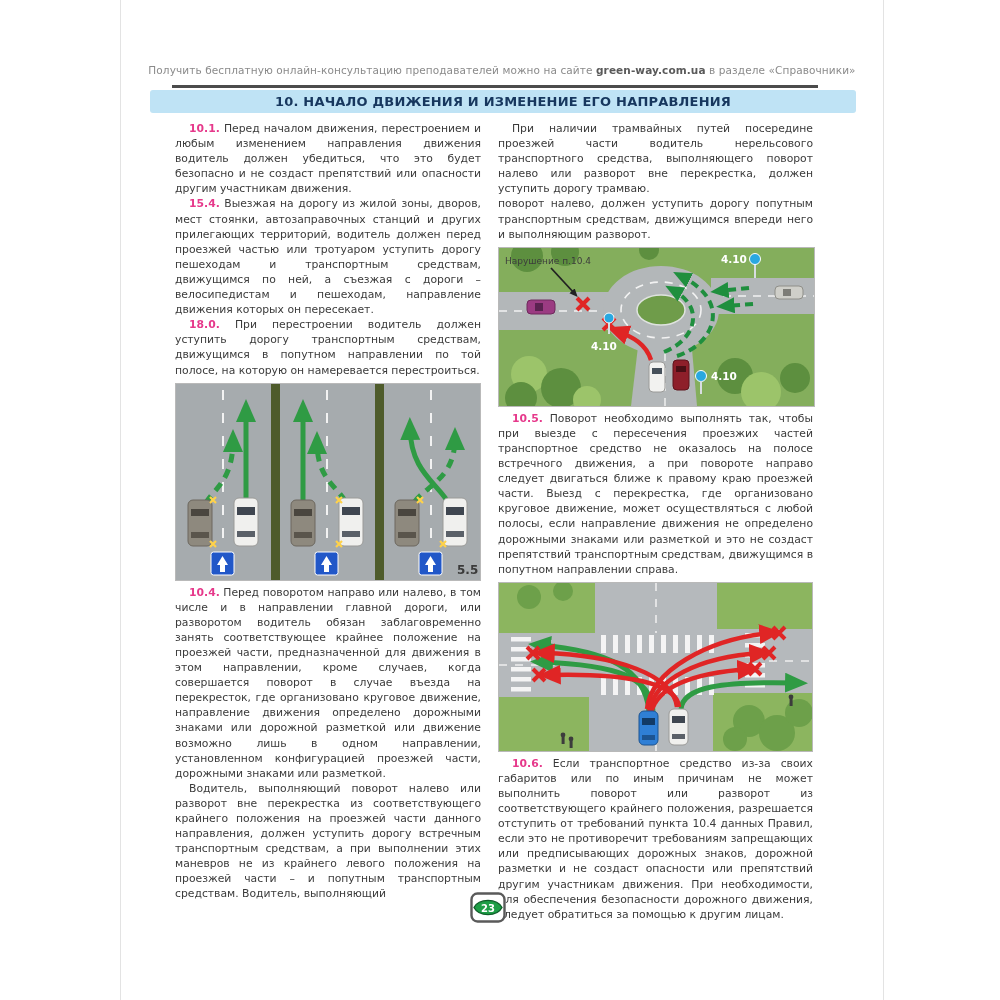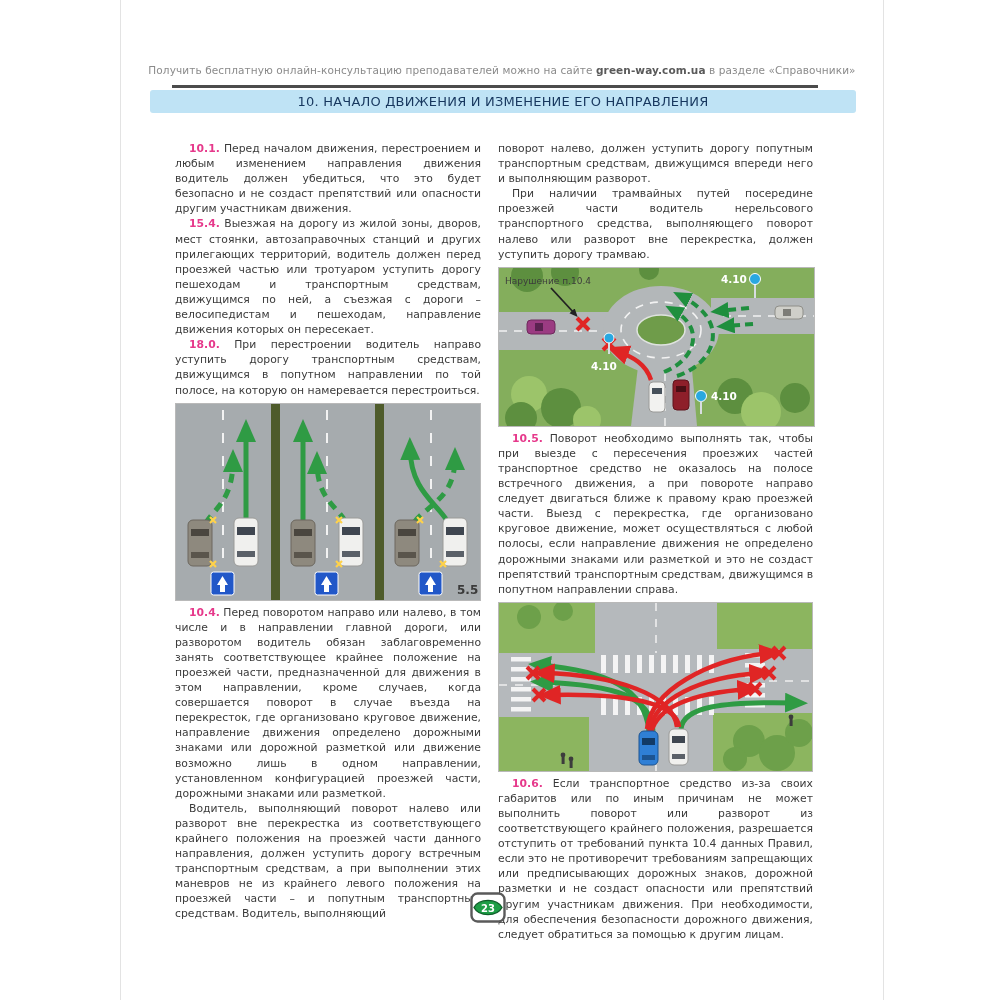--- a/index.html
+++ b/index.html
@@ -7,22 +7,22 @@
         font-family:"DejaVu Sans","Liberation Sans",sans-serif;color:#3a3a3a;}
   .edge{position:absolute;top:0;bottom:0;width:1px;background:#e3e3e3;}
   .edge.left{left:120px;}
   .edge.right{left:883px;}
   .header-line{position:absolute;top:64px;left:120px;width:764px;text-align:center;
         font-size:10.5px;color:#8a8a8a;letter-spacing:.1px;}
   .header-line b{color:#5a5a5a;}
   .header-rule{position:absolute;top:85px;left:172px;width:646px;height:2.5px;background:#4c4c4c;}
   .title-bar{position:absolute;top:90px;left:150px;width:706px;height:23px;background:#bfe3f5;
         border-radius:3px;display:flex;align-items:center;justify-content:center;}
-  .title-bar span{font-size:13px;font-weight:normal;color:#17375e;letter-spacing:.2px;}
-  .col{position:absolute;top:121px;font-size:10.8px;line-height:15.1px;text-align:justify;margin-top:20px;}
+  .title-bar span{font-size:13px;font-weight:bold;color:#17375e;letter-spacing:.2px;}
+  .col{position:absolute;top:121px;font-size:10.8px;line-height:15.1px;text-align:justify;}
   .col-left{left:175px;width:306px;}
   .col-right{left:498px;width:315px;}
   .para{margin:0;text-indent:14px;}
   .para.noindent{text-indent:0;}
   .num{color:#e6398b;font-weight:bold;}
   .fig{border:1px solid #b9b9b9;margin:5px 0 4px 0;display:block;background:#a6abae;}
   .badge{position:absolute;left:470px;top:892px;width:36px;height:31px;}
   svg text{font-family:"DejaVu Sans","Liberation Sans",sans-serif;}
 </style>
 </head>
@@ -37,21 +37,21 @@
   </div>
   <div class="header-rule"></div>
 
   <div class="title-bar">
     <span>10. НАЧАЛО ДВИЖЕНИЯ И ИЗМЕНЕНИЕ ЕГО НАПРАВЛЕНИЯ</span>
   </div>
 
   <div class="col col-left">
     <p class="para"><span class="num">10.1.</span> <span>Перед началом движения, перестроением и любым изменением направления движения водитель должен убедиться, что это будет безопасно и не создаст препятствий или опасности другим участникам движения.</span></p>
     <p class="para"><span class="num">15.4.</span> <span>Выезжая на дорогу из жилой зоны, дворов, мест стоянки, автозаправочных станций и других прилегающих территорий, водитель должен перед проезжей частью или тротуаром уступить дорогу пешеходам и транспортным средствам, движущимся по ней, а съезжая с дороги – велосипедистам и пешеходам, направление движения которых он пересекает.</span></p>
-    <p class="para"><span class="num">18.0.</span> <span>При перестроении водитель направо уступить дорогу транспортным средствам, движущимся в попутном направлении по той полосе, на которую он намеревается перестроиться.</span></p>
+    <p class="para"><span class="num">18.0.</span> <span>При перестроении водитель должен уступить дорогу транспортным средствам, движущимся в попутном направлении по той полосе, на которую он намеревается перестроиться.</span></p>
 
     <svg class="fig" width="304" height="196" viewBox="0 0 304 196">
       <defs>
         <marker id="ag" markerWidth="5" markerHeight="5" refX="2.4" refY="2" orient="auto">
             <path d="M0,0 L4.6,2 L0,4 Z" fill="#2f9b44"></path>
           </marker>
         <marker id="ar" markerWidth="5.4" markerHeight="5.4" refX="2.6" refY="2.2" orient="auto">
             <path d="M0,0 L5,2.2 L0,4.4 Z" fill="#e02525"></path>
           </marker>
       </defs>
@@ -131,22 +131,22 @@
           </g>
         <text x="281" y="190" font-size="12" font-weight="bold" fill="#3a3a3a">5.5</text>
       </g>
     </svg>
 
     <p class="para"><span class="num">10.4.</span> <span>Перед поворотом направо или налево, в том числе и в направлении главной дороги, или разворотом водитель обязан заблаговременно занять соответствующее крайнее положение на проезжей части, предназначенной для движения в этом направлении, кроме случаев, когда совершается поворот в случае въезда на перекресток, где организовано круговое движение, направление движения определено дорожными знаками или дорожной разметкой или движение возможно лишь в одном направлении, установленном конфигурацией проезжей части, дорожными знаками или разметкой.</span></p>
     <p class="para"><span>Водитель, выполняющий поворот налево или разворот вне перекрестка из соответствующего крайнего положения на проезжей части данного направления, должен уступить дорогу встречным транспортным средствам, а при выполнении этих маневров не из крайнего левого положения на проезжей части – и попутным транспортным средствам. Водитель, выполняющий</span></p>
   </div>
 
   <div class="col col-right">
+    <p class="para"><span>При наличии трамвайных путей посередине проезжей части водитель нерельсового транспортного средства, выполняющего поворот налево или разворот вне перекрестка, должен уступить дорогу трамваю.</span></p>
     <p class="para noindent"><span>поворот налево, должен уступить дорогу попутным транспортным средствам, движущимся впереди него и выполняющим разворот.</span></p>
-    <p class="para"><span>При наличии трамвайных путей посередине проезжей части водитель нерельсового транспортного средства, выполняющего поворот налево или разворот вне перекрестка, должен уступить дорогу трамваю.</span></p>
 
     <svg class="fig" width="315" height="158" viewBox="0 0 315 158" style="background:#84ae5c">
       <defs>
         <marker id="ag2" markerWidth="5" markerHeight="5" refX="2.4" refY="2" orient="auto">
             <path d="M0,0 L4.6,2 L0,4 Z" fill="#1f8f3e"></path>
           </marker>
         <marker id="ar2" markerWidth="5.4" markerHeight="5.4" refX="2.6" refY="2.2" orient="auto">
             <path d="M0,0 L5,2.2 L0,4.4 Z" fill="#e02525"></path>
           </marker>
         <marker id="ab2" markerWidth="5" markerHeight="5" refX="2.4" refY="2" orient="auto">

